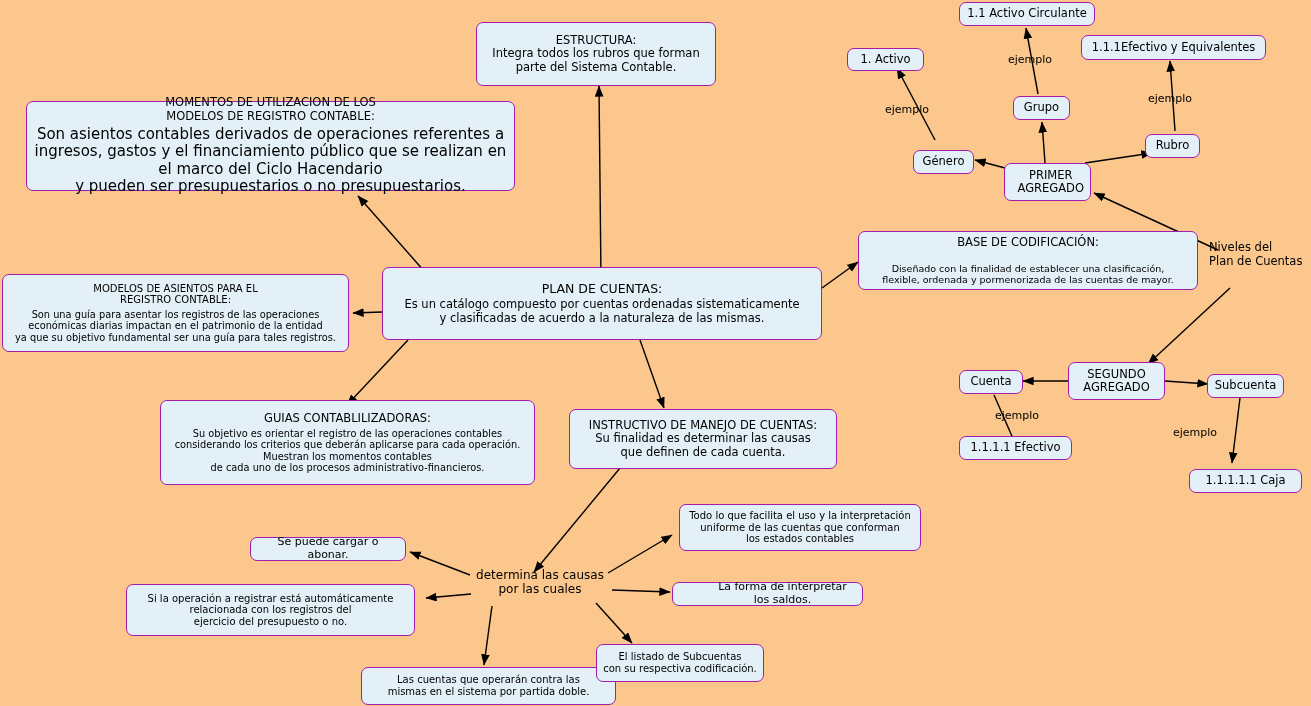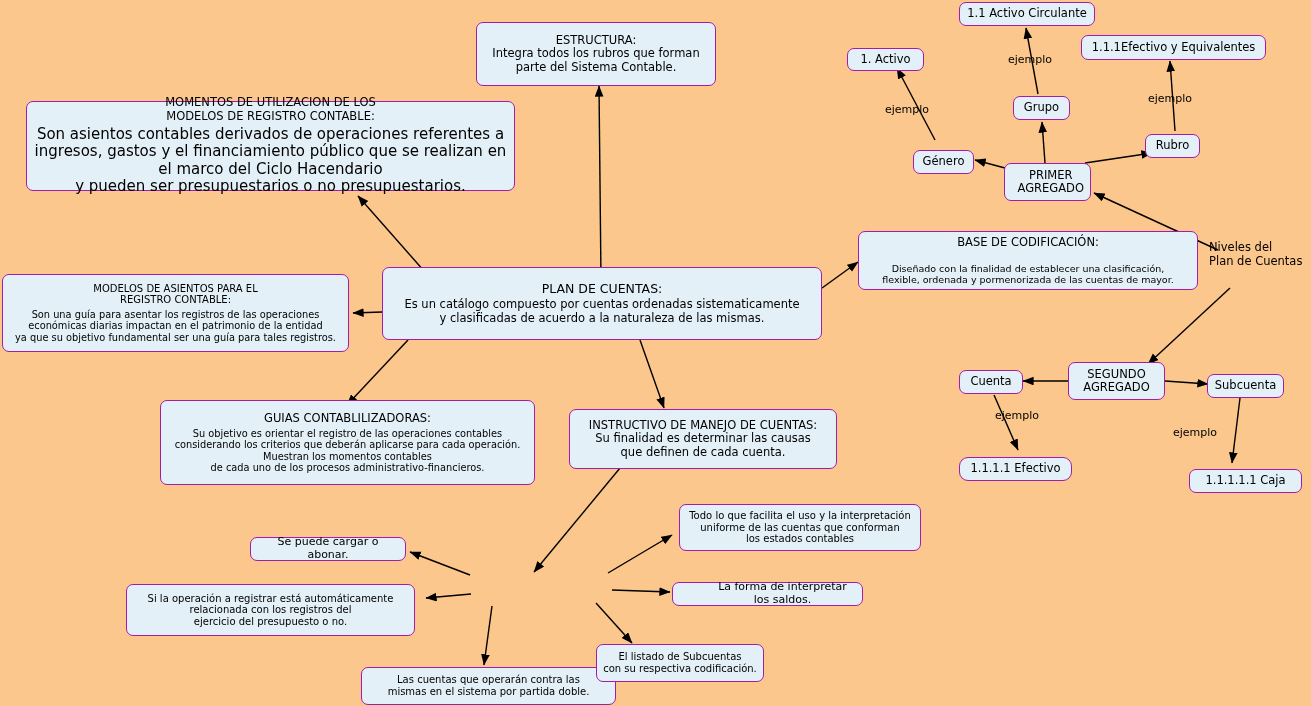--- a/index.html
+++ b/index.html
@@ -202,21 +202,21 @@
   </div>
 
   <div class="node" style="left:959px; top:370px; width:64px; height:24px; font-size:11.5px;text-align:right;">
     <span class="ttl">Cuenta</span>
   </div>
 
   <div class="node" style="left:1207px; top:374px; width:77px; height:24px; font-size:11.5px;">
     <span class="ttl">Subcuenta</span>
   </div>
 
-  <div class="node" style="left:959px; top:457px; width:113px; height:24px; font-size:11.5px;border-radius:9px;">
+  <div class="node" style="left:959px; top:436px; width:113px; height:24px; font-size:11.5px;">
     <span class="ttl">1.1.1.1 Efectivo</span>
   </div>
 
   <div class="node" style="left:1189px; top:469px; width:113px; height:24px; font-size:11.5px;">
     <span class="ttl">1.1.1.1.1 Caja</span>
   </div>
 
   <div class="node" style="left:250px; top:537px; width:156px; height:24px; font-size:11px;">
     <span class="ttl">Se puede cargar o abonar.</span>
   </div>
@@ -253,14 +253,16 @@
 
   <div class="lbl" style="left:1140px; top:93px; width:60px; font-size:11px;">ejemplo</div>
 
   <div class="lbl" style="left:1209px; top:241px; width:100px; font-size:11.5px; text-align:left;">Niveles del
 Plan de Cuentas</div>
 
   <div class="lbl" style="left:987px; top:410px; width:60px; font-size:11px;">ejemplo</div>
 
   <div class="lbl" style="left:1165px; top:427px; width:60px; font-size:11px;">ejemplo</div>
 
+  <div class="lbl" style="left:466px; top:568px; width:148px; font-size:12px;">determina las causas
+por las cuales</div>
 
 </div>
 
 </body></html>

